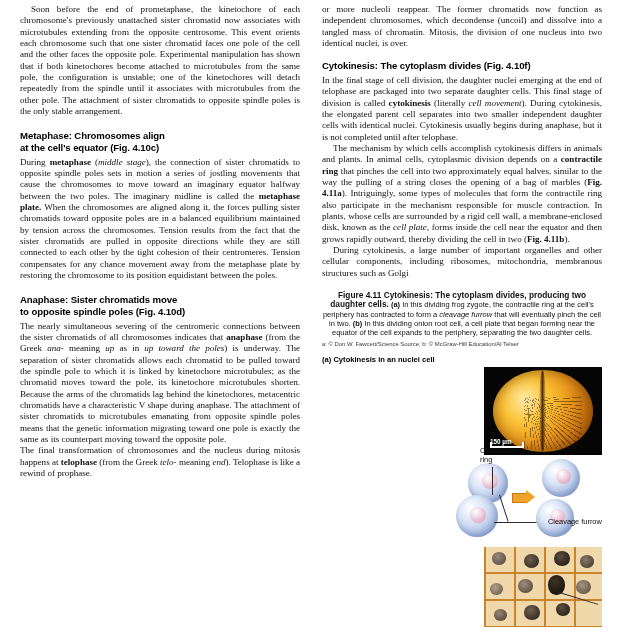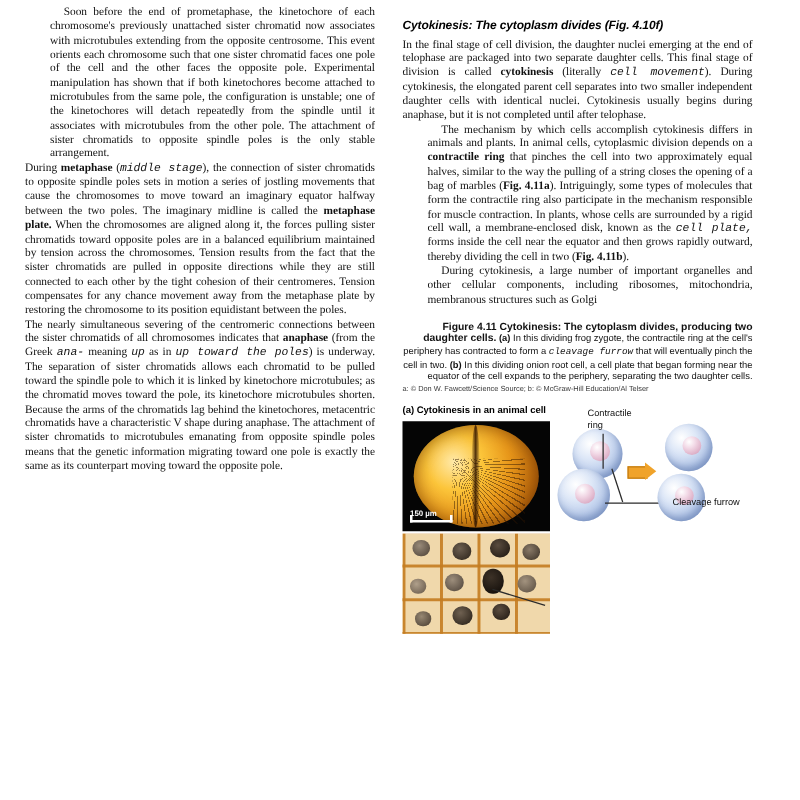--- a/index.html
+++ b/index.html
@@ -11,51 +11,51 @@
   .cols{display:flex;gap:22px;padding:4px 20px 0 20px;box-sizing:border-box;height:640px;}
   .col{width:280px;box-sizing:border-box;}
 
   p.body{
     font-family:"Liberation Serif", serif;
     font-size:9.1px;line-height:11.35px;text-align:justify;
     margin:0 0 0 0;text-indent:0;
     hyphens:auto;-webkit-hyphens:auto;
     letter-spacing:-0.02px;
   }
-  p.body.indent{text-indent:11px;margin-left:20px;}
+  p.body.indent{text-indent:11px;}
   b{font-weight:bold;}
-  i{font-style:italic;font-family:Liberation Mono, monospace;}
+  i{font-style:italic;}
 
   h2.head{
     font-family:"Liberation Sans", sans-serif;
     font-size:9.6px;line-height:11.6px;font-weight:bold;
-    margin:13px 0 3px 0;color:#000;letter-spacing:-0.1px;font-style:italic;
+    margin:13px 0 3px 0;color:#000;letter-spacing:-0.1px;
   }
   h2.head.tight{margin-top:11px;}
 
   
   .figure{margin-top:12px;}
   .fig-caption{
     font-family:"Liberation Sans", sans-serif;
-    font-size:7.5px;line-height:9.3px;color:#111;margin:0;text-align:right;
+    font-size:7.5px;line-height:9.3px;color:#111;margin:0;text-align:center;
   }
   .fig-caption .figno{font-weight:bold;font-size:8.3px;}
   .fig-caption .lead{font-weight:bold;font-size:8.3px;}
   .fig-caption .sub{font-weight:bold;}
   .credit{
     font-family:"Liberation Sans", sans-serif;
     font-size:5.9px;line-height:7.6px;color:#3a3a3a;margin:3px 0 0 0;
   }
   .panel-label{
     font-family:"Liberation Sans", sans-serif;
     font-size:7.6px;font-weight:bold;color:#000;margin:7px 0 3px 0;
   }
 
   .panel{position:relative;width:280px;}
-  .panel-row{display:flex;align-items:center;}
+  .panel-row{display:flex;align-items:flex-end;flex-direction:column;}
 
   
   .micro-a{
     position:relative;width:118px;height:88px;background:#050505;
     overflow:hidden;flex:0 0 auto;
   }
   .zygote{
     position:absolute;left:9px;top:3px;width:100px;height:82px;border-radius:50%;
     background:
       radial-gradient(circle at 32% 36%, #ffe9a8 0%, #fcc53a 26%, #e8971a 52%, #b9660c 78%, #7d3f05 100%);
@@ -125,31 +125,37 @@
 </head>
 <body>
 
 <div class="page">
   <div class="cols">
 
     <div class="col">
 
       <p class="body indent">Soon before the end of prometaphase, the kinetochore of each chromosome's previously unattached sister chromatid now associates with microtubules extending from the opposite centrosome. This event orients each chromosome such that one sister chromatid faces one pole of the cell and the other faces the opposite pole. Experimental manipulation has shown that if both kinetochores become attached to microtubules from the same pole, the configuration is unstable; one of the kinetochores will detach repeatedly from the spindle until it associates with microtubules from the other pole. The attachment of sister chromatids to opposite spindle poles is the only stable arrangement.</p>
 
+      <h2 class="head" style="white-space:pre-line">Metaphase: Chromosomes align
+at the cell's equator (Fig. 4.10c)</h2>
 
       <p class="body">During <b>metaphase</b> (<i>middle stage</i>), the connection of sister chromatids to opposite spindle poles sets in motion a series of jostling movements that cause the chromosomes to move toward an imaginary equator halfway between the two poles. The imaginary midline is called the <b>metaphase plate.</b> When the chromosomes are aligned along it, the forces pulling sister chromatids toward opposite poles are in a balanced equilibrium maintained by tension across the chromosomes. Tension results from the fact that the sister chromatids are pulled in opposite directions while they are still connected to each other by the tight cohesion of their centromeres. Tension compensates for any chance movement away from the metaphase plate by restoring the chromosome to its position equidistant between the poles.</p>
 
+      <h2 class="head" style="white-space:pre-line">Anaphase: Sister chromatids move
+to opposite spindle poles (Fig. 4.10d)</h2>
 
       <p class="body">The nearly simultaneous severing of the centromeric connections between the sister chromatids of all chromosomes indicates that <b>anaphase</b> (from the Greek <i>ana-</i> meaning <i>up</i> as in <i>up toward the poles</i>) is underway. The separation of sister chromatids allows each chromatid to be pulled toward the spindle pole to which it is linked by kinetochore microtubules; as the chromatid moves toward the pole, its kinetochore microtubules shorten. Because the arms of the chromatids lag behind the kinetochores, metacentric chromatids have a characteristic V shape during anaphase. The attachment of sister chromatids to microtubules emanating from opposite spindle poles means that the genetic information migrating toward one pole is exactly the same as its counterpart moving toward the opposite pole.</p>
 
 
+      <p class="body">The final transformation of chromosomes and the nucleus during mitosis happens at <b>telophase</b> (from the Greek <i>telo-</i> meaning <i>end</i>). Telophase is like a rewind of prophase.</p>
     </div>
 
     <div class="col">
 
+      <p class="body">or more nucleoli reappear. The former chromatids now function as independent chromosomes, which decondense (uncoil) and dissolve into a tangled mass of chromatin. Mitosis, the division of one nucleus into two identical nuclei, is over.</p>
 
       <h2 class="head tight">Cytokinesis: The cytoplasm divides (Fig. 4.10f)</h2>
 
       <p class="body">In the final stage of cell division, the daughter nuclei emerging at the end of telophase are packaged into two separate daughter cells. This final stage of division is called <b>cytokinesis</b> (literally <i>cell movement</i>). During cytokinesis, the elongated parent cell separates into two smaller independent daughter cells with identical nuclei. Cytokinesis usually begins during anaphase, but it is not completed until after telophase.</p>
 
       <p class="body indent">The mechanism by which cells accomplish cytokinesis differs in animals and plants. In animal cells, cytoplasmic division depends on a <b>contractile ring</b> that pinches the cell into two approximately equal halves, similar to the way the pulling of a string closes the opening of a bag of marbles (<b>Fig. 4.11a</b>). Intriguingly, some types of molecules that form the contractile ring also participate in the mechanism responsible for muscle contraction. In plants, whose cells are surrounded by a rigid cell wall, a membrane-enclosed disk, known as the <i>cell plate,</i> forms inside the cell near the equator and then grows rapidly outward, thereby dividing the cell in two (<b>Fig. 4.11b</b>).</p>
 
       <p class="body indent">During cytokinesis, a large number of important organelles and other cellular components, including ribosomes, mitochondria, membranous structures such as Golgi</p>
 
       <div class="figure">
@@ -157,21 +163,21 @@
         <p class="fig-caption">
           <span class="figno">Figure 4.11</span><span class="lead">&nbsp;</span><span class="lead">Cytokinesis: The cytoplasm divides, producing two daughter cells.</span>
           <span class="sub">(a)</span>
           <span>In this dividing frog zygote, the contractile ring at the cell's periphery has contracted to form a <i>cleavage furrow</i> that will eventually pinch the cell in two.</span>
           <span class="sub">(b)</span>
           <span>In this dividing onion root cell, a cell plate that began forming near the equator of the cell expands to the periphery, separating the two daughter cells.</span>
         </p>
 
         <p class="credit">a: © Don W. Fawcett/Science Source; b: © McGraw-Hill Education/Al Telser</p>
 
-        <p class="panel-label">(a) Cytokinesis in an animal cell</p>
+        <p class="panel-label">(a) Cytokinesis in an nuclei cell</p>
 
         <div class="panel panel-row">
           <div class="micro-a">
             <div class="zygote"></div>
             <div class="striae"></div>
             <div class="scalebar">
               <span>150 µm</span>
               <span class="bar"></span>
             </div>
           </div>

